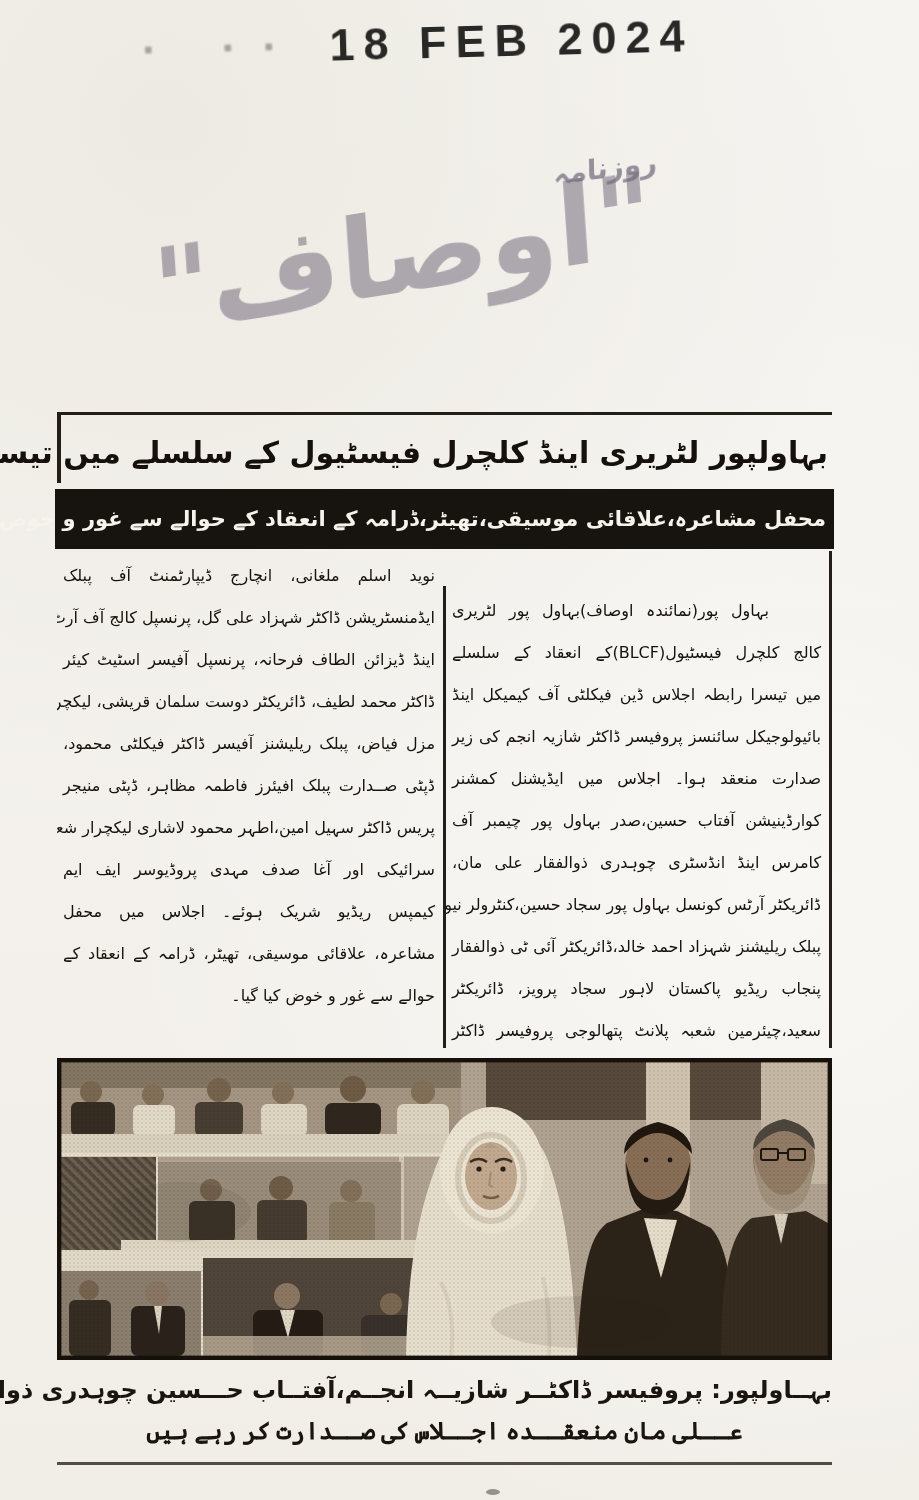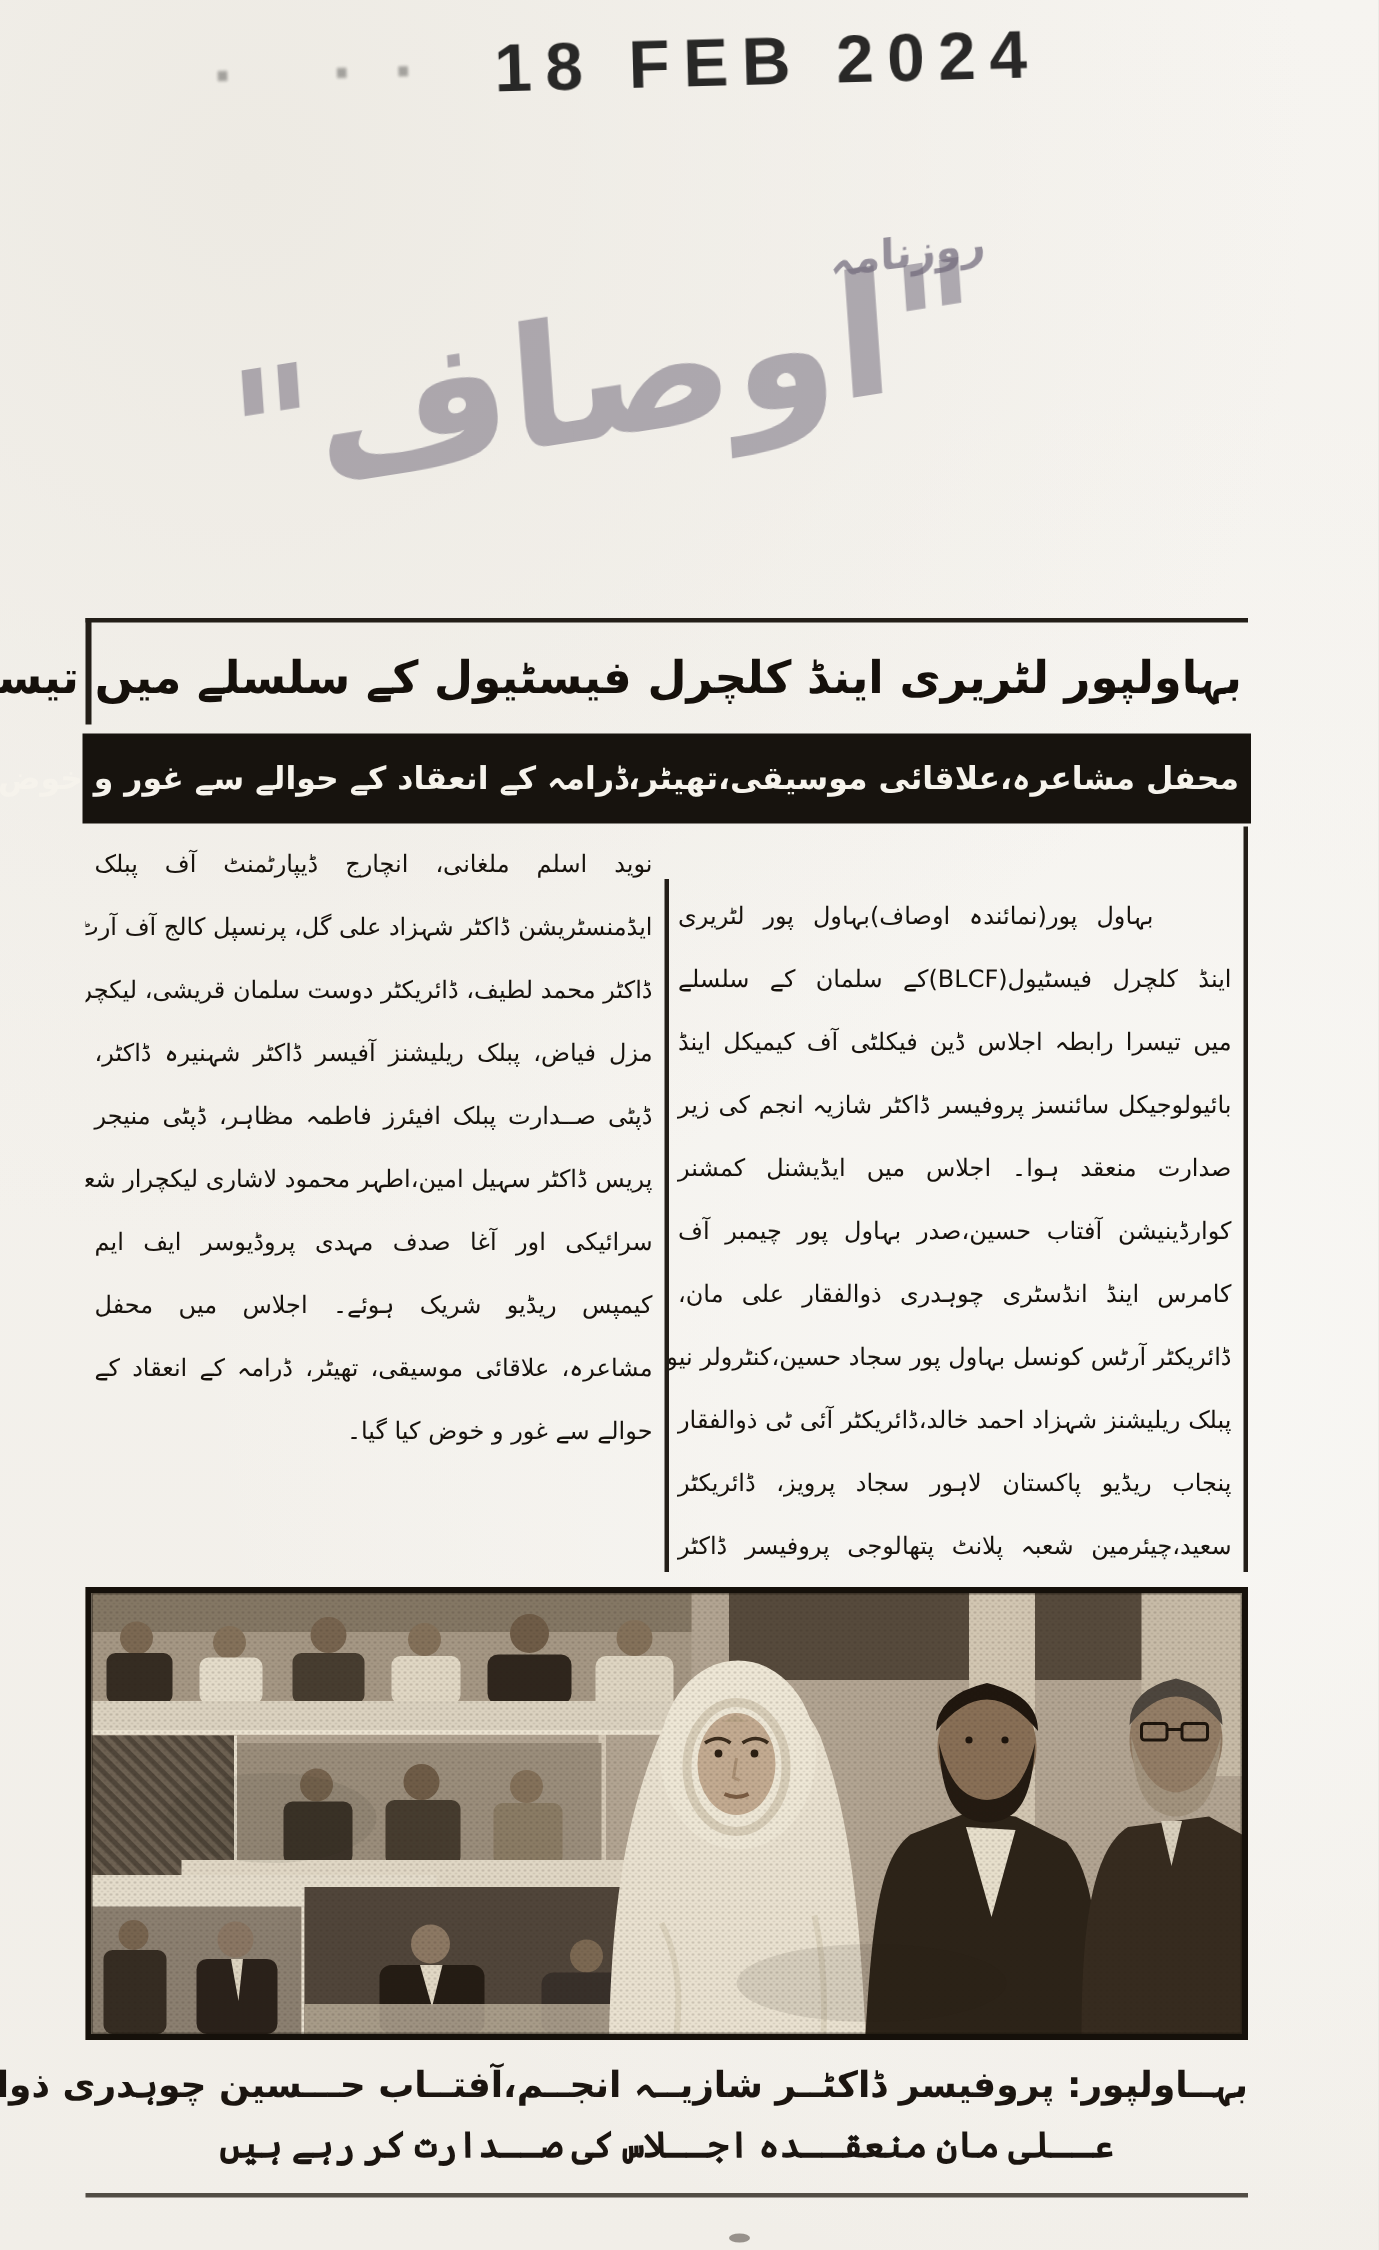--- a/index.html
+++ b/index.html
@@ -97,36 +97,37 @@
 
   <div class="article">
 
     <div class="headline">بہاولپور لٹریری اینڈ کلچرل فیسٹیول کے سلسلے میں تیسرا رابطہ اجلاس</div>
 
     <div class="subhead">محفل مشاعرہ،علاقائی موسیقی،تھیٹر،ڈرامہ کے انعقاد کے حوالے سے غور و خوض کیا گیا</div>
 
     <div class="columns">
       <div class="col first">
         <div class="line indent">بہاول پور(نمائندہ اوصاف)بہاول پور لٹریری</div>
-        <div class="line">اینڈ کلچرل فیسٹیول(BLCF)کے سلمان کے سلسلے</div>
+        <div class="line">کالج کلچرل فیسٹیول(BLCF)کے انعقاد کے سلسلے</div>
         <div class="line">میں تیسرا رابطہ اجلاس ڈین فیکلٹی آف کیمیکل اینڈ</div>
         <div class="line">بائیولوجیکل سائنسز پروفیسر ڈاکٹر شازیہ انجم کی زیر</div>
         <div class="line">صدارت منعقد ہوا۔ اجلاس میں ایڈیشنل کمشنر</div>
         <div class="line">کوارڈینیشن آفتاب حسین،صدر بہاول پور چیمبر آف</div>
         <div class="line">کامرس اینڈ انڈسٹری چوہدری ذوالفقار علی مان،</div>
         <div class="line">ڈائریکٹر آرٹس کونسل بہاول پور سجاد حسین،کنٹرولر نیوز</div>
         <div class="line">پبلک ریلیشنز شہزاد احمد خالد،ڈائریکٹر آئی ٹی ذوالفقار</div>
         <div class="line">پنجاب ریڈیو پاکستان لاہور سجاد پرویز، ڈائریکٹر</div>
         <div class="line">سعید،چیئرمین شعبہ پلانٹ پتھالوجی پروفیسر ڈاکٹر</div>
       </div>
       <div class="col">
         <div class="line">نوید اسلم ملغانی، انچارج ڈیپارٹمنٹ آف پبلک</div>
         <div class="line">ایڈمنسٹریشن ڈاکٹر شہزاد علی گل، پرنسپل کالج آف آرٹ</div>
+        <div class="line">اینڈ ڈیزائن الطاف فرحانہ، پرنسپل آفیسر اسٹیٹ کیئر</div>
         <div class="line">ڈاکٹر محمد لطیف، ڈائریکٹر دوست سلمان قریشی، لیکچرار</div>
-        <div class="line">مزل فیاض، پبلک ریلیشنز آفیسر ڈاکٹر شہنیرہ ڈاکٹر،</div>
+        <div class="line">مزل فیاض، پبلک ریلیشنز آفیسر ڈاکٹر فیکلٹی محمود،</div>
         <div class="line">ڈپٹی صــدارت پبلک افیئرز فاطمہ مظاہر، ڈپٹی منیجر</div>
         <div class="line">پریس ڈاکٹر سہیل امین،اطہر محمود لاشاری لیکچرار شعبہ</div>
         <div class="line">سرائیکی اور آغا صدف مہدی پروڈیوسر ایف ایم</div>
         <div class="line">کیمپس ریڈیو شریک ہوئے۔ اجلاس میں محفل</div>
         <div class="line">مشاعرہ، علاقائی موسیقی، تھیٹر، ڈرامہ کے انعقاد کے</div>
         <div class="line end">حوالے سے غور و خوض کیا گیا۔</div>
       </div>
     </div>
 
     <div class="photo-frame">

